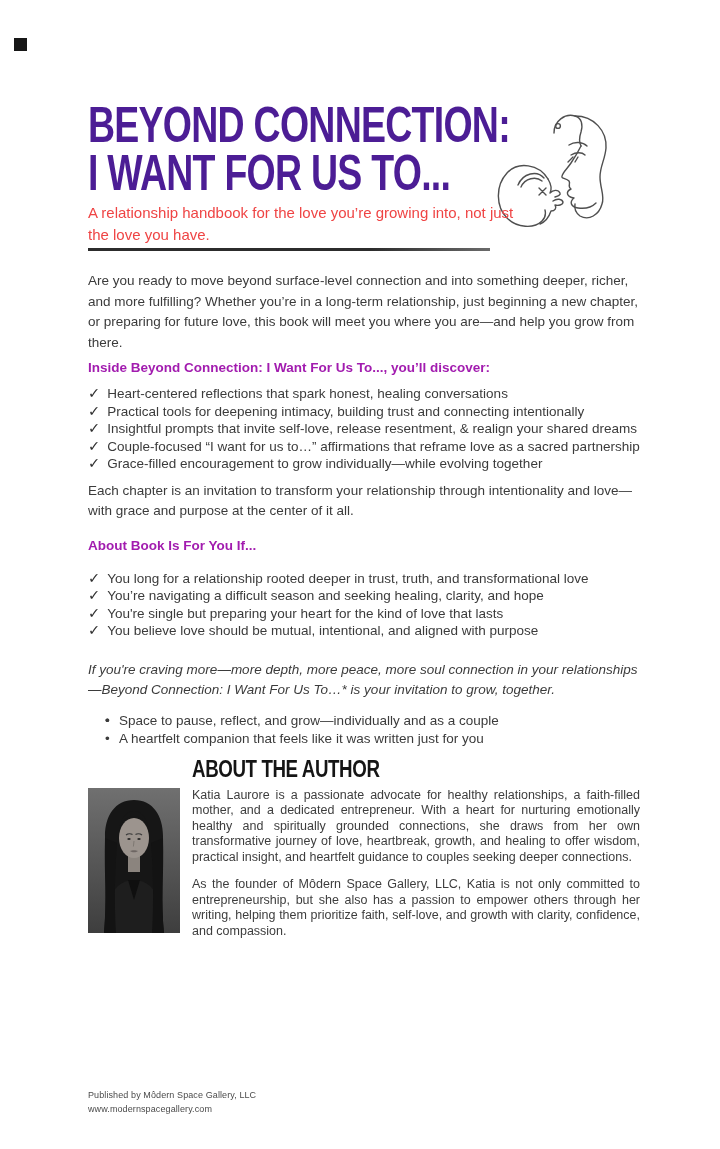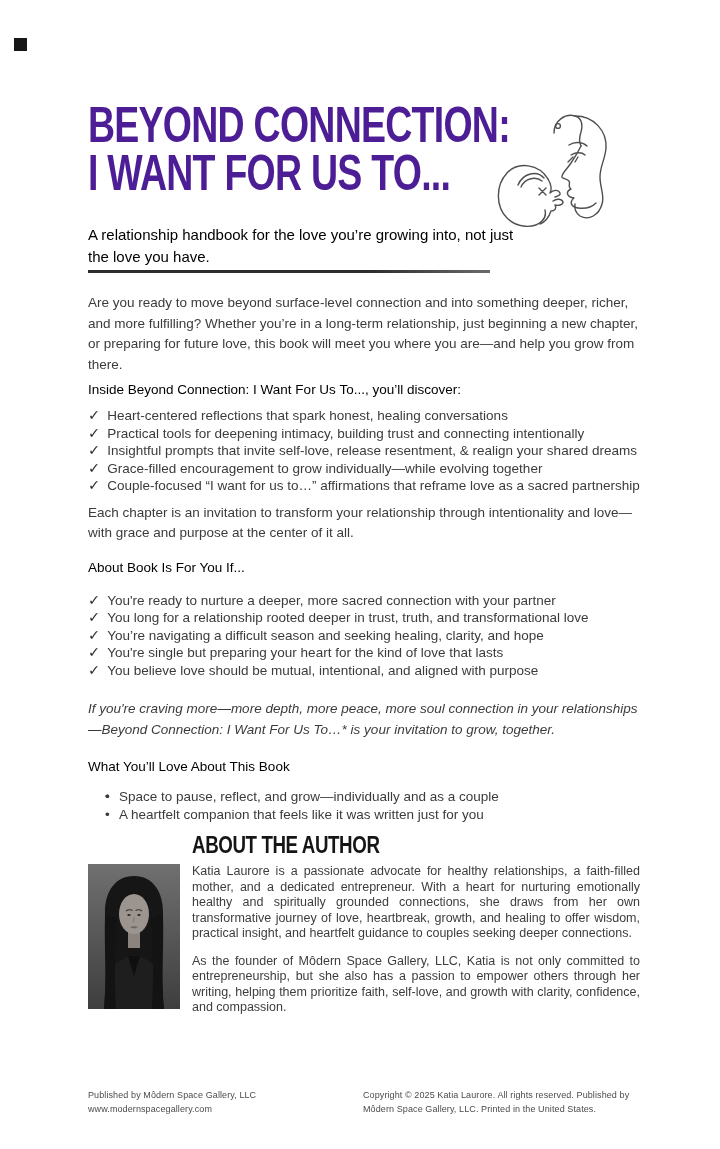--- a/index.html
+++ b/index.html
@@ -8,27 +8,27 @@
     font-family:"Liberation Sans",sans-serif;color:#3b3b3b;
   }
   .corner-mark{position:absolute;left:14px;top:38px;width:13px;height:13px;background:#171717;}
   .illustration{position:absolute;left:492px;top:100px;width:200px;height:150px;}
   .content{position:relative;margin:0 80px 0 88px;width:552px;}
   .title{margin:0;padding-top:101px;color:#4c1d95;}
   .title-line{
     font-size:50px;font-weight:800;line-height:48px;letter-spacing:-1px;
     transform:scaleX(0.75);transform-origin:0 50%;white-space:nowrap;
   }
-  .subtitle{margin-top:27px;width:445px;font-size:15px;line-height:22px;color:#000000;}
+  .subtitle{margin-top:5px;width:445px;font-size:15px;line-height:22px;color:#ef4444;}
   .rule{margin-top:2px;width:402px;height:3px;background:linear-gradient(to right,#2c2c2c 70%,#6a6a6a);}
   .para{margin:0;font-size:13.5px;line-height:20.5px;color:#3b3b3b;}
   .p-intro{margin-top:20px;}
   .p-each{margin-top:8px;line-height:20.5px;}
   .p-craving{margin-top:20px;font-style:italic;}
-  .sec-heading{margin:0;font-size:13.5px;line-height:21px;font-weight:400;color:#000000;}
+  .sec-heading{margin:0;font-size:13.5px;line-height:21px;font-weight:700;color:#a21caf;}
   .h-discover{margin-top:4px;}
   .h-foryou{margin-top:13px;}
   .h-love{margin-top:16px;}
   .check-list{margin-top:7px;}
   .check-list.second{margin-top:14px;}
   .check-item{font-size:13.5px;line-height:17.5px;color:#3b3b3b;}
   .check{font-family:"DejaVu Sans",sans-serif;font-size:14.5px;margin-right:7px;color:#2f2f2f;}
   .bullet-list{margin-top:11px;}
   .bullet-item{position:relative;padding-left:31px;font-size:13.5px;line-height:18px;color:#3b3b3b;}
   .bullet{position:absolute;left:17px;top:0;}
@@ -83,39 +83,37 @@
     <div class="rule"></div>
 
     <p class="para p-intro">Are you ready to move beyond surface-level connection and into something deeper, richer, and more fulfilling? Whether you’re in a long-term relationship, just beginning a new chapter, or preparing for future love, this book will meet you where you are—and help you grow from there.</p>
 
     <h2 class="sec-heading h-discover">Inside Beyond Connection: I Want For Us To..., you’ll discover:</h2>
 
     <div class="check-list">
       <div class="check-item"><span class="check">✓</span><span>Heart-centered reflections that spark honest, healing conversations</span></div>
       <div class="check-item"><span class="check">✓</span><span>Practical tools for deepening intimacy, building trust and connecting intentionally</span></div>
       <div class="check-item"><span class="check">✓</span><span>Insightful prompts that invite self-love, release resentment, &amp; realign your shared dreams</span></div>
+      <div class="check-item"><span class="check">✓</span><span>Couple-focused “I want for us to…” affirmations that reframe love as a sacred partnership</span></div>
       <div class="check-item"><span class="check">✓</span><span>Grace-filled encouragement to grow individually—while evolving together</span></div>
-      <div class="check-item"><span class="check">✓</span><span>Couple-focused “I want for us to…” affirmations that reframe love as a sacred partnership</span></div>
     </div>
 
     <p class="para p-each">Each chapter is an invitation to transform your relationship through intentionality and love—with grace and purpose at the center of it all.</p>
 
     <h2 class="sec-heading h-foryou">About Book Is For You If...</h2>
 
     <div class="check-list second">
-      <div class="check-item"><span class="check">✓</span><span>You're ready to nurture a deeper, more sacred connection with your partner</span></div>
       <div class="check-item"><span class="check">✓</span><span>You long for a relationship rooted deeper in trust, truth, and transformational love</span></div>
       <div class="check-item"><span class="check">✓</span><span>You’re navigating a difficult season and seeking healing, clarity, and hope</span></div>
       <div class="check-item"><span class="check">✓</span><span>You're single but preparing your heart for the kind of love that lasts</span></div>
       <div class="check-item"><span class="check">✓</span><span>You believe love should be mutual, intentional, and aligned with purpose</span></div>
     </div>
 
     <p class="para p-craving">If you're craving more—more depth, more peace, more soul connection in your relationships—Beyond Connection: I Want For Us To…* is your invitation to grow, together.</p>
 
-    <h2 class="sec-heading h-love">What You’ll Love About This Book</h2>
 
     <div class="bullet-list">
       <div class="bullet-item"><span class="bullet">•</span></div>
       <div class="bullet-item"><span class="bullet">•</span><span>Space to pause, reflect, and grow—individually and as a couple</span></div>
       <div class="bullet-item"><span class="bullet">•</span><span>A heartfelt companion that feels like it was written just for you</span></div>
     </div>
 
     <div class="about">
       <h2 class="about-heading">ABOUT THE AUTHOR</h2>
       <div class="about-row">
@@ -148,15 +146,14 @@
         </div>
       </div>
     </div>
 
   </div>
 
   <div class="footer-left">
     <div>Published by Môdern Space Gallery, LLC</div>
     <div>www.modernspacegallery.com</div>
   </div>
-  <div class="footer-right">Copyright © 2025 Katia Laurore. All rights reserved. Published by Môdern Space Gallery, LLC. Printed in the United States.</div>
 
 </div>
 
 </body></html>

